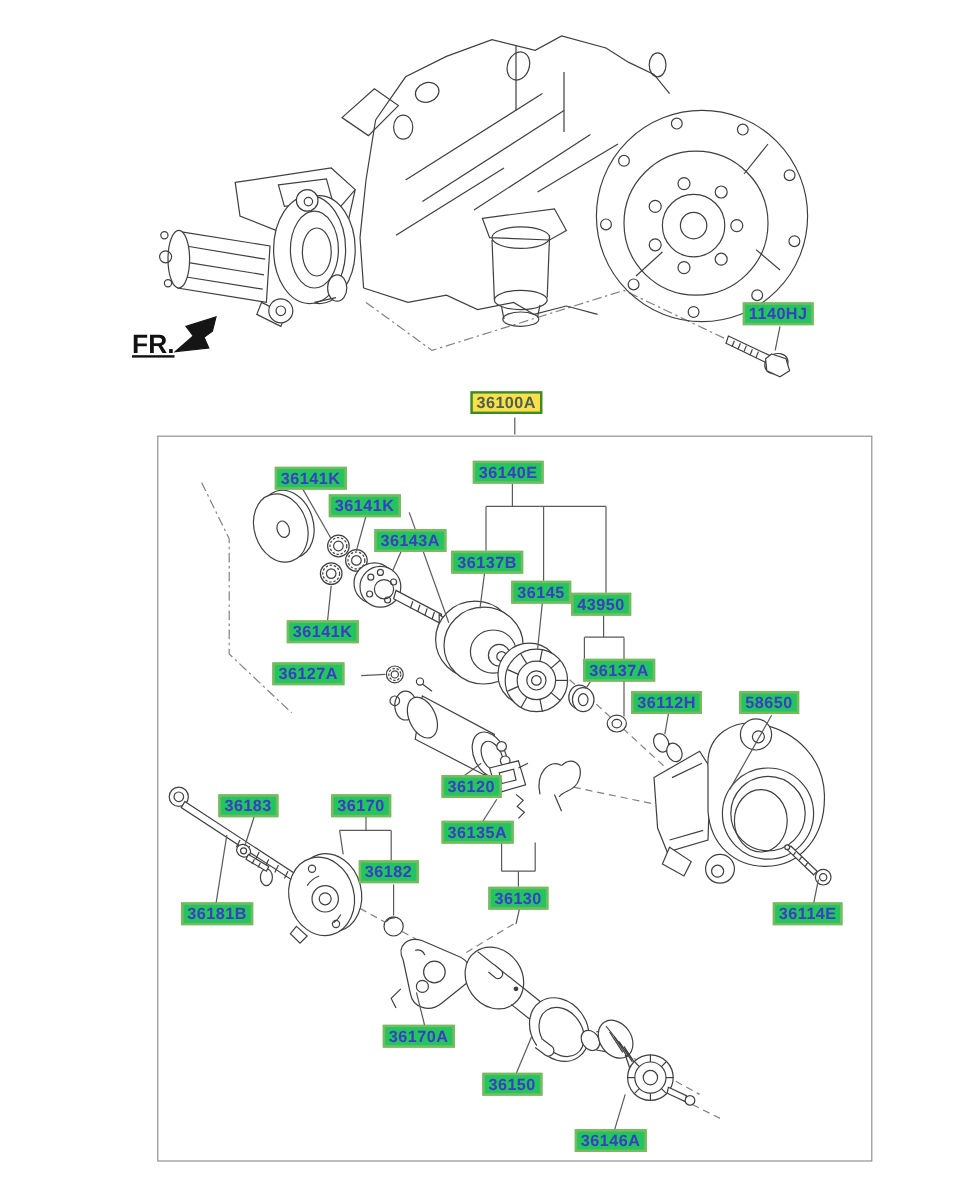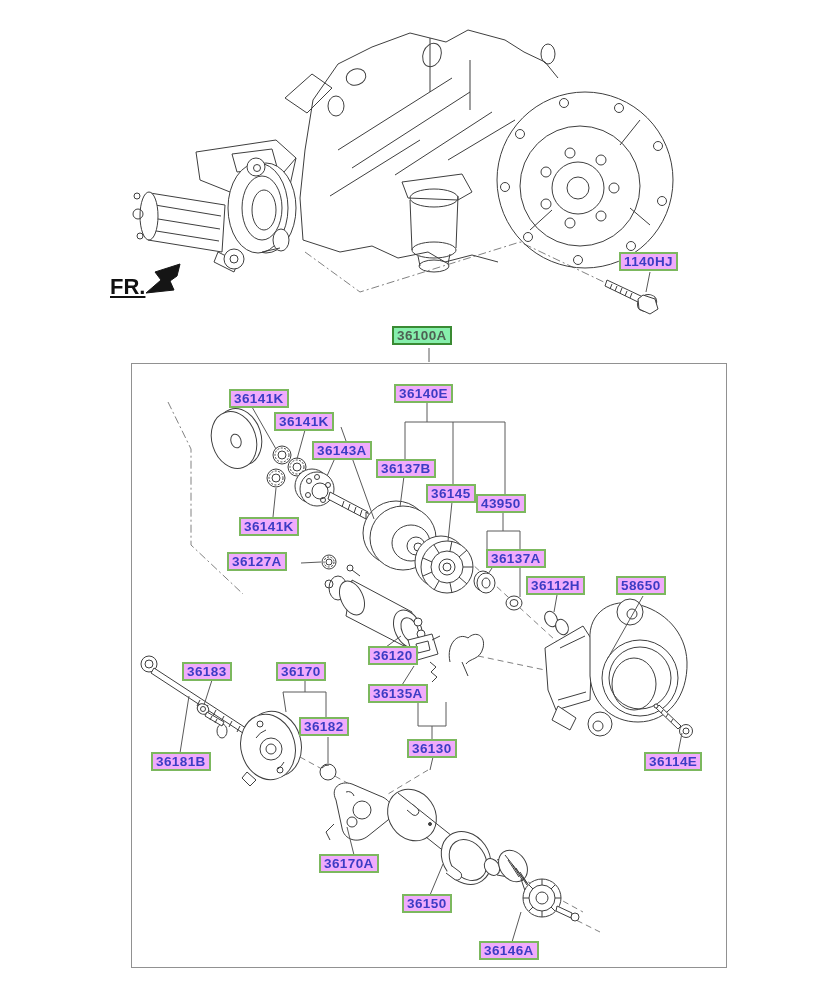--- a/index.html
+++ b/index.html
@@ -3,31 +3,31 @@
 <meta charset="utf-8">
 <style>
   html,body{margin:0;padding:0;background:#ffffff;}
   #stage{position:relative;width:814px;height:1000px;background:#ffffff;overflow:hidden;
          font-family:"Liberation Sans", sans-serif;}
   #art{position:absolute;left:0;top:0;}
   .callout{
     position:absolute;
     display:inline-block;
     border:2px solid #7cb85e;
-    background:#f0abfc;
+    background:#22c55e;
     color:#3c3cc4;
     font:bold 13.5px "Liberation Sans", sans-serif;
     letter-spacing:.4px;
     line-height:15px;
     padding:0 3px;
     white-space:nowrap;
     z-index:5;
   }
   .callout.assembly{
-    background:#86efac;
+    background:#fde047;
     border-color:#3a8a33;
     color:#4d6153;
   }
   #fr-label{
     position:absolute;
     left:110px;top:274px;
     color:#111;
     font:bold 22px "Liberation Sans", sans-serif;
     z-index:5;
     text-decoration:underline;

